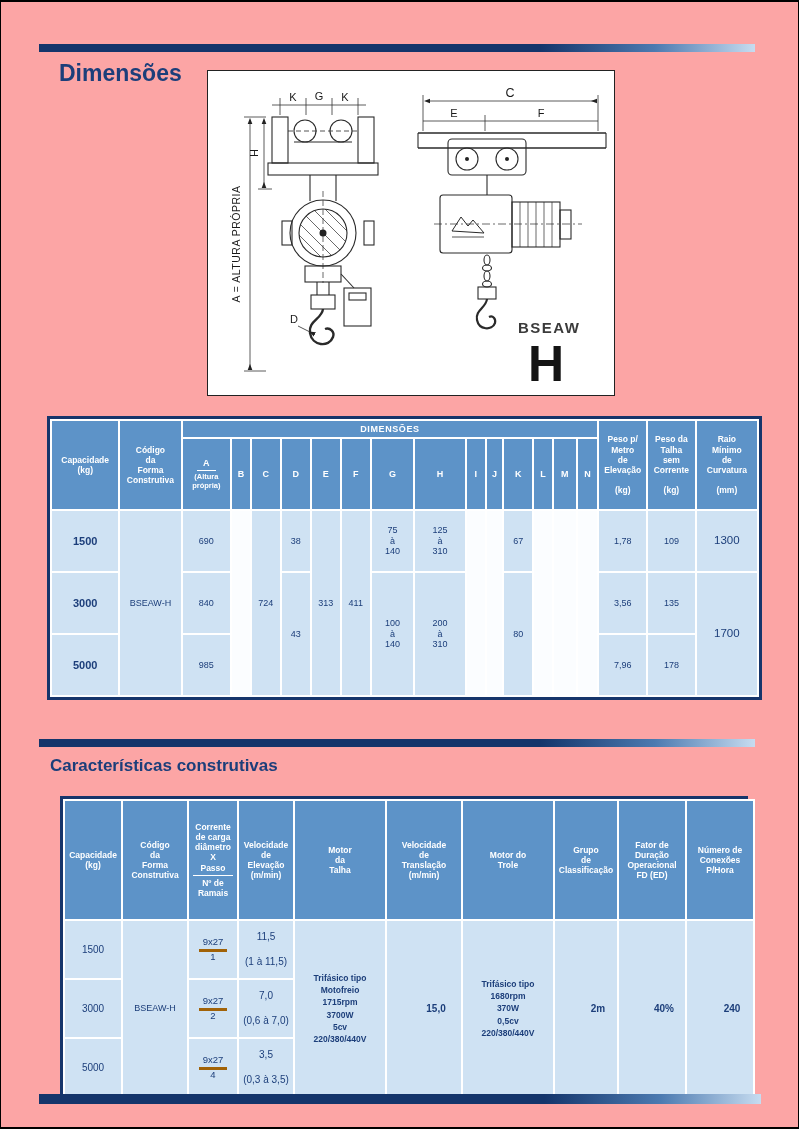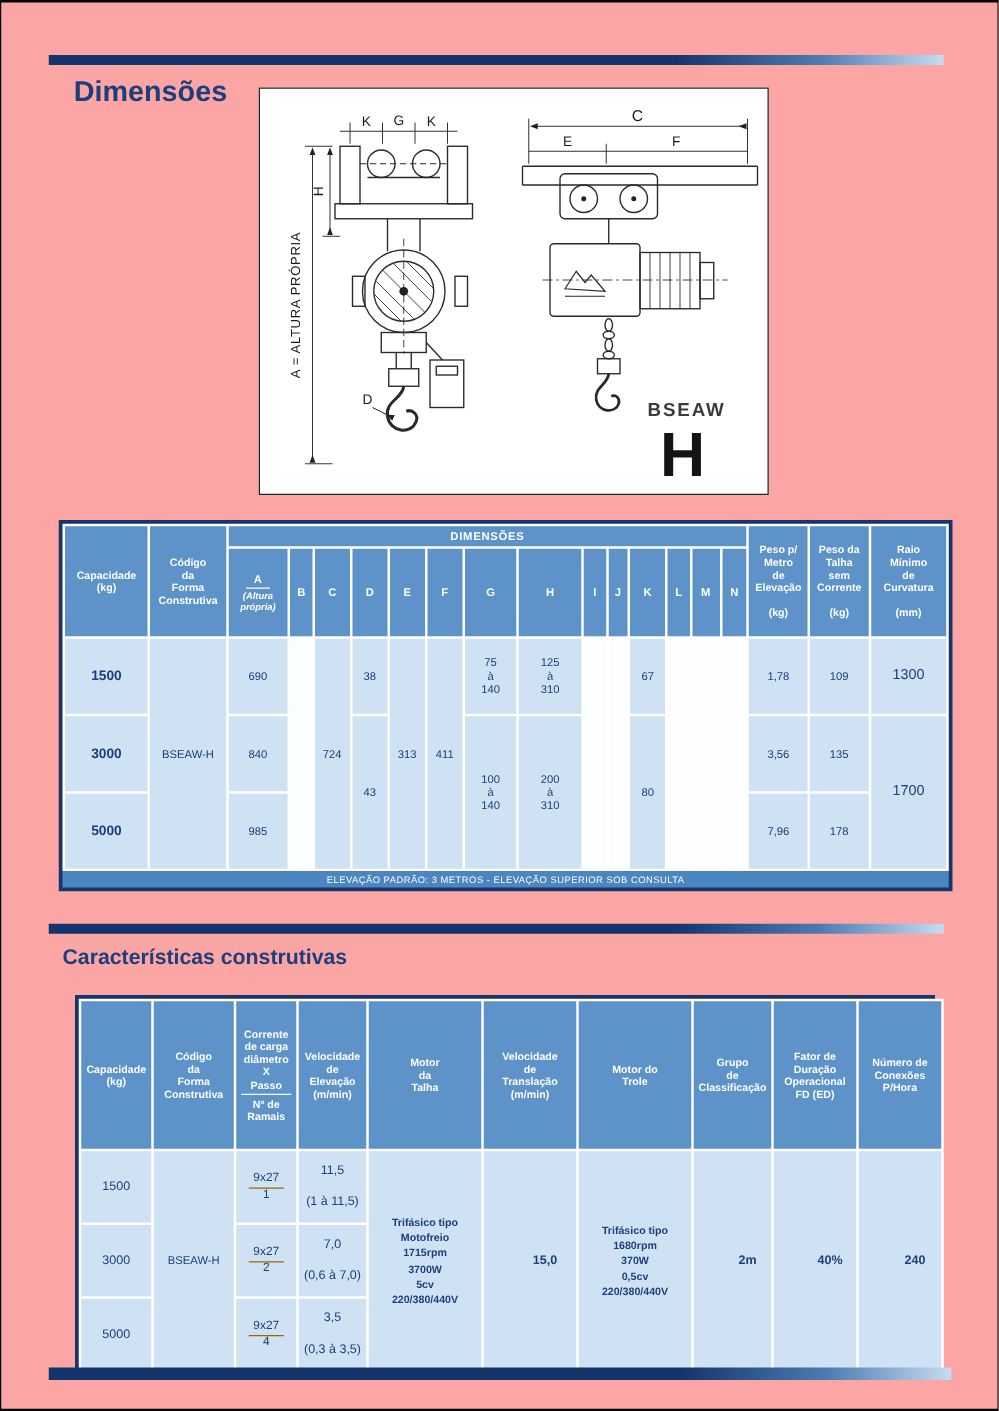--- a/index.html
+++ b/index.html
@@ -32,27 +32,27 @@
   th,td{vertical-align:middle;text-align:center;padding:0;overflow:hidden;}
   .hd{background:#5d93c8;color:#fff;font-weight:bold;font-size:8.5px;line-height:1.2;white-space:pre-line;}
   .band{height:16px;font-size:9px;letter-spacing:0.6px;}
   .t1 .letters-row th{height:70px;font-size:9px;}
   .cell{background:#cfe2f3;color:#1c3e7a;font-size:9px;white-space:pre-line;line-height:1.15;}
   .empty{background:#fbfdff;}
   .cap{font-weight:bold;font-size:11px;}
   .t1 .cap{height:60px;}
   .big{font-size:11.5px;}
   .a-top{display:inline-block;border-bottom:1px solid #fff;padding:0 6px 1px;font-size:9px;}
-  .a-sub{display:block;white-space:pre-line;font-size:7.5px;margin-top:1px;font-style:italic;}
+  .a-sub{display:block;white-space:pre-line;font-size:7.5px;margin-top:1px;}
   .tbl-footnote{background:#4c86c0;color:#fff;font-size:7.5px;letter-spacing:0.4px;text-align:center;height:13px;line-height:13px;}
   .t2 thead th{height:118px;}
   .t2 .cap{height:38px;font-weight:normal;font-size:10px;}
   .hfrac-top{display:inline-block;border-bottom:1px solid #fff;padding:0 2px 2px;margin-bottom:2px;white-space:pre-line;}
   .hfrac-bot{display:block;white-space:pre-line;}
-  .frac-top{display:inline-block;border-bottom:1px solid #a16207;padding:0 4px 1px;font-size:9.5px;}
+  .frac-top{display:inline-block;border-bottom:3px solid #a16207;padding:0 4px 1px;font-size:9.5px;}
   .frac-bot{display:block;font-size:9.5px;}
   .speed-main{font-weight:normal;font-size:10px;}
   .speed-range{font-size:10px;margin-top:3px;}
   .motor-cell{font-size:8.5px;font-weight:bold;line-height:1.45;}
   .val10{font-size:10px;font-weight:bold;padding-left:24px;}
 </style>
 </head>
 <body>
 
 <div class="page">
@@ -300,21 +300,20 @@
           <td class="cell big" rowspan="2">1700</td>
         </tr>
         <tr>
           <td class="cell cap">5000</td>
           <td class="cell">985</td>
           <td class="cell">7,96</td>
           <td class="cell">178</td>
         </tr>
       </tbody>
     </table>
-    <div class="tbl-footnote">ELEVAÇÃO PADRÃO: 3 METROS - ELEVAÇÃO SUPERIOR SOB CONSULTA</div>
   </div>
 
   <div class="bar bar-mid"></div>
 
   <h2 class="title title2">Características construtivas</h2>
 
   <div class="tbl-wrap tbl2">
     <table class="t2">
       <colgroup>
         <col style="width:56px">

